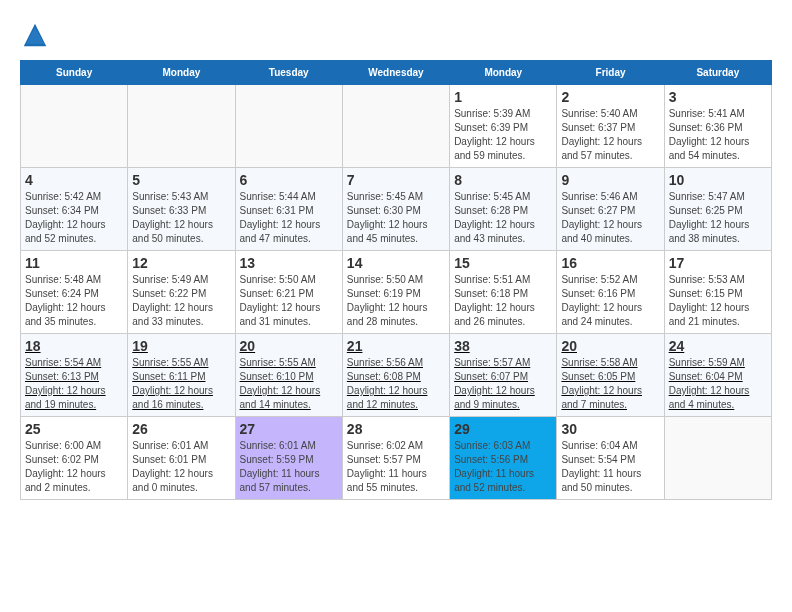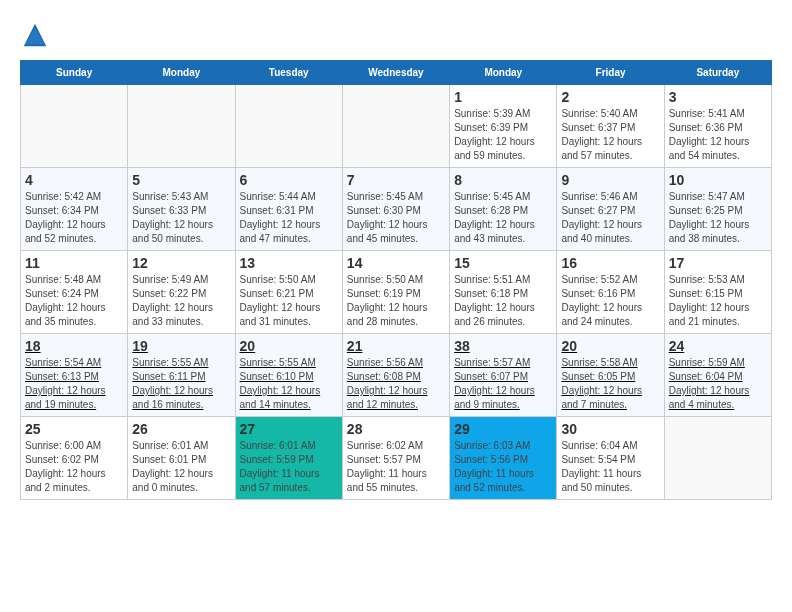--- a/index.html
+++ b/index.html
@@ -233,21 +233,21 @@
       </tr>
       <tr style="background-color: rgb(255, 255, 255);">
         <td style="background-color: rgb(255, 255, 255); margin-top: 15px;">
           <span class="day-num">25</span>
           <div class="day-info">Sunrise: 6:00 AM<br>Sunset: 6:02 PM<br>Daylight: 12 hours and 2 minutes.</div>
         </td>
         <td style="background-color: rgb(255, 255, 255);">
           <span class="day-num">26</span>
           <div class="day-info">Sunrise: 6:01 AM<br>Sunset: 6:01 PM<br>Daylight: 12 hours and 0 minutes.</div>
         </td>
-        <td style="background-color: #14b8a6;">
+        <td style="background-color: #c4b5fd;">
           <span class="day-num">27</span>
           <div class="day-info">Sunrise: 6:01 AM<br>Sunset: 5:59 PM<br>Daylight: 11 hours and 57 minutes.</div>
         </td>
         <td style="background-color: rgb(255, 255, 255);">
           <span class="day-num">28</span>
           <div class="day-info">Sunrise: 6:02 AM<br>Sunset: 5:57 PM<br>Daylight: 11 hours and 55 minutes.</div>
         </td>
         <td style="background-color: #0ea5e9; margin-top: 40px;">
           <span class="day-num">29</span>
           <div class="day-info">Sunrise: 6:03 AM<br>Sunset: 5:56 PM<br>Daylight: 11 hours and 52 minutes.</div>

